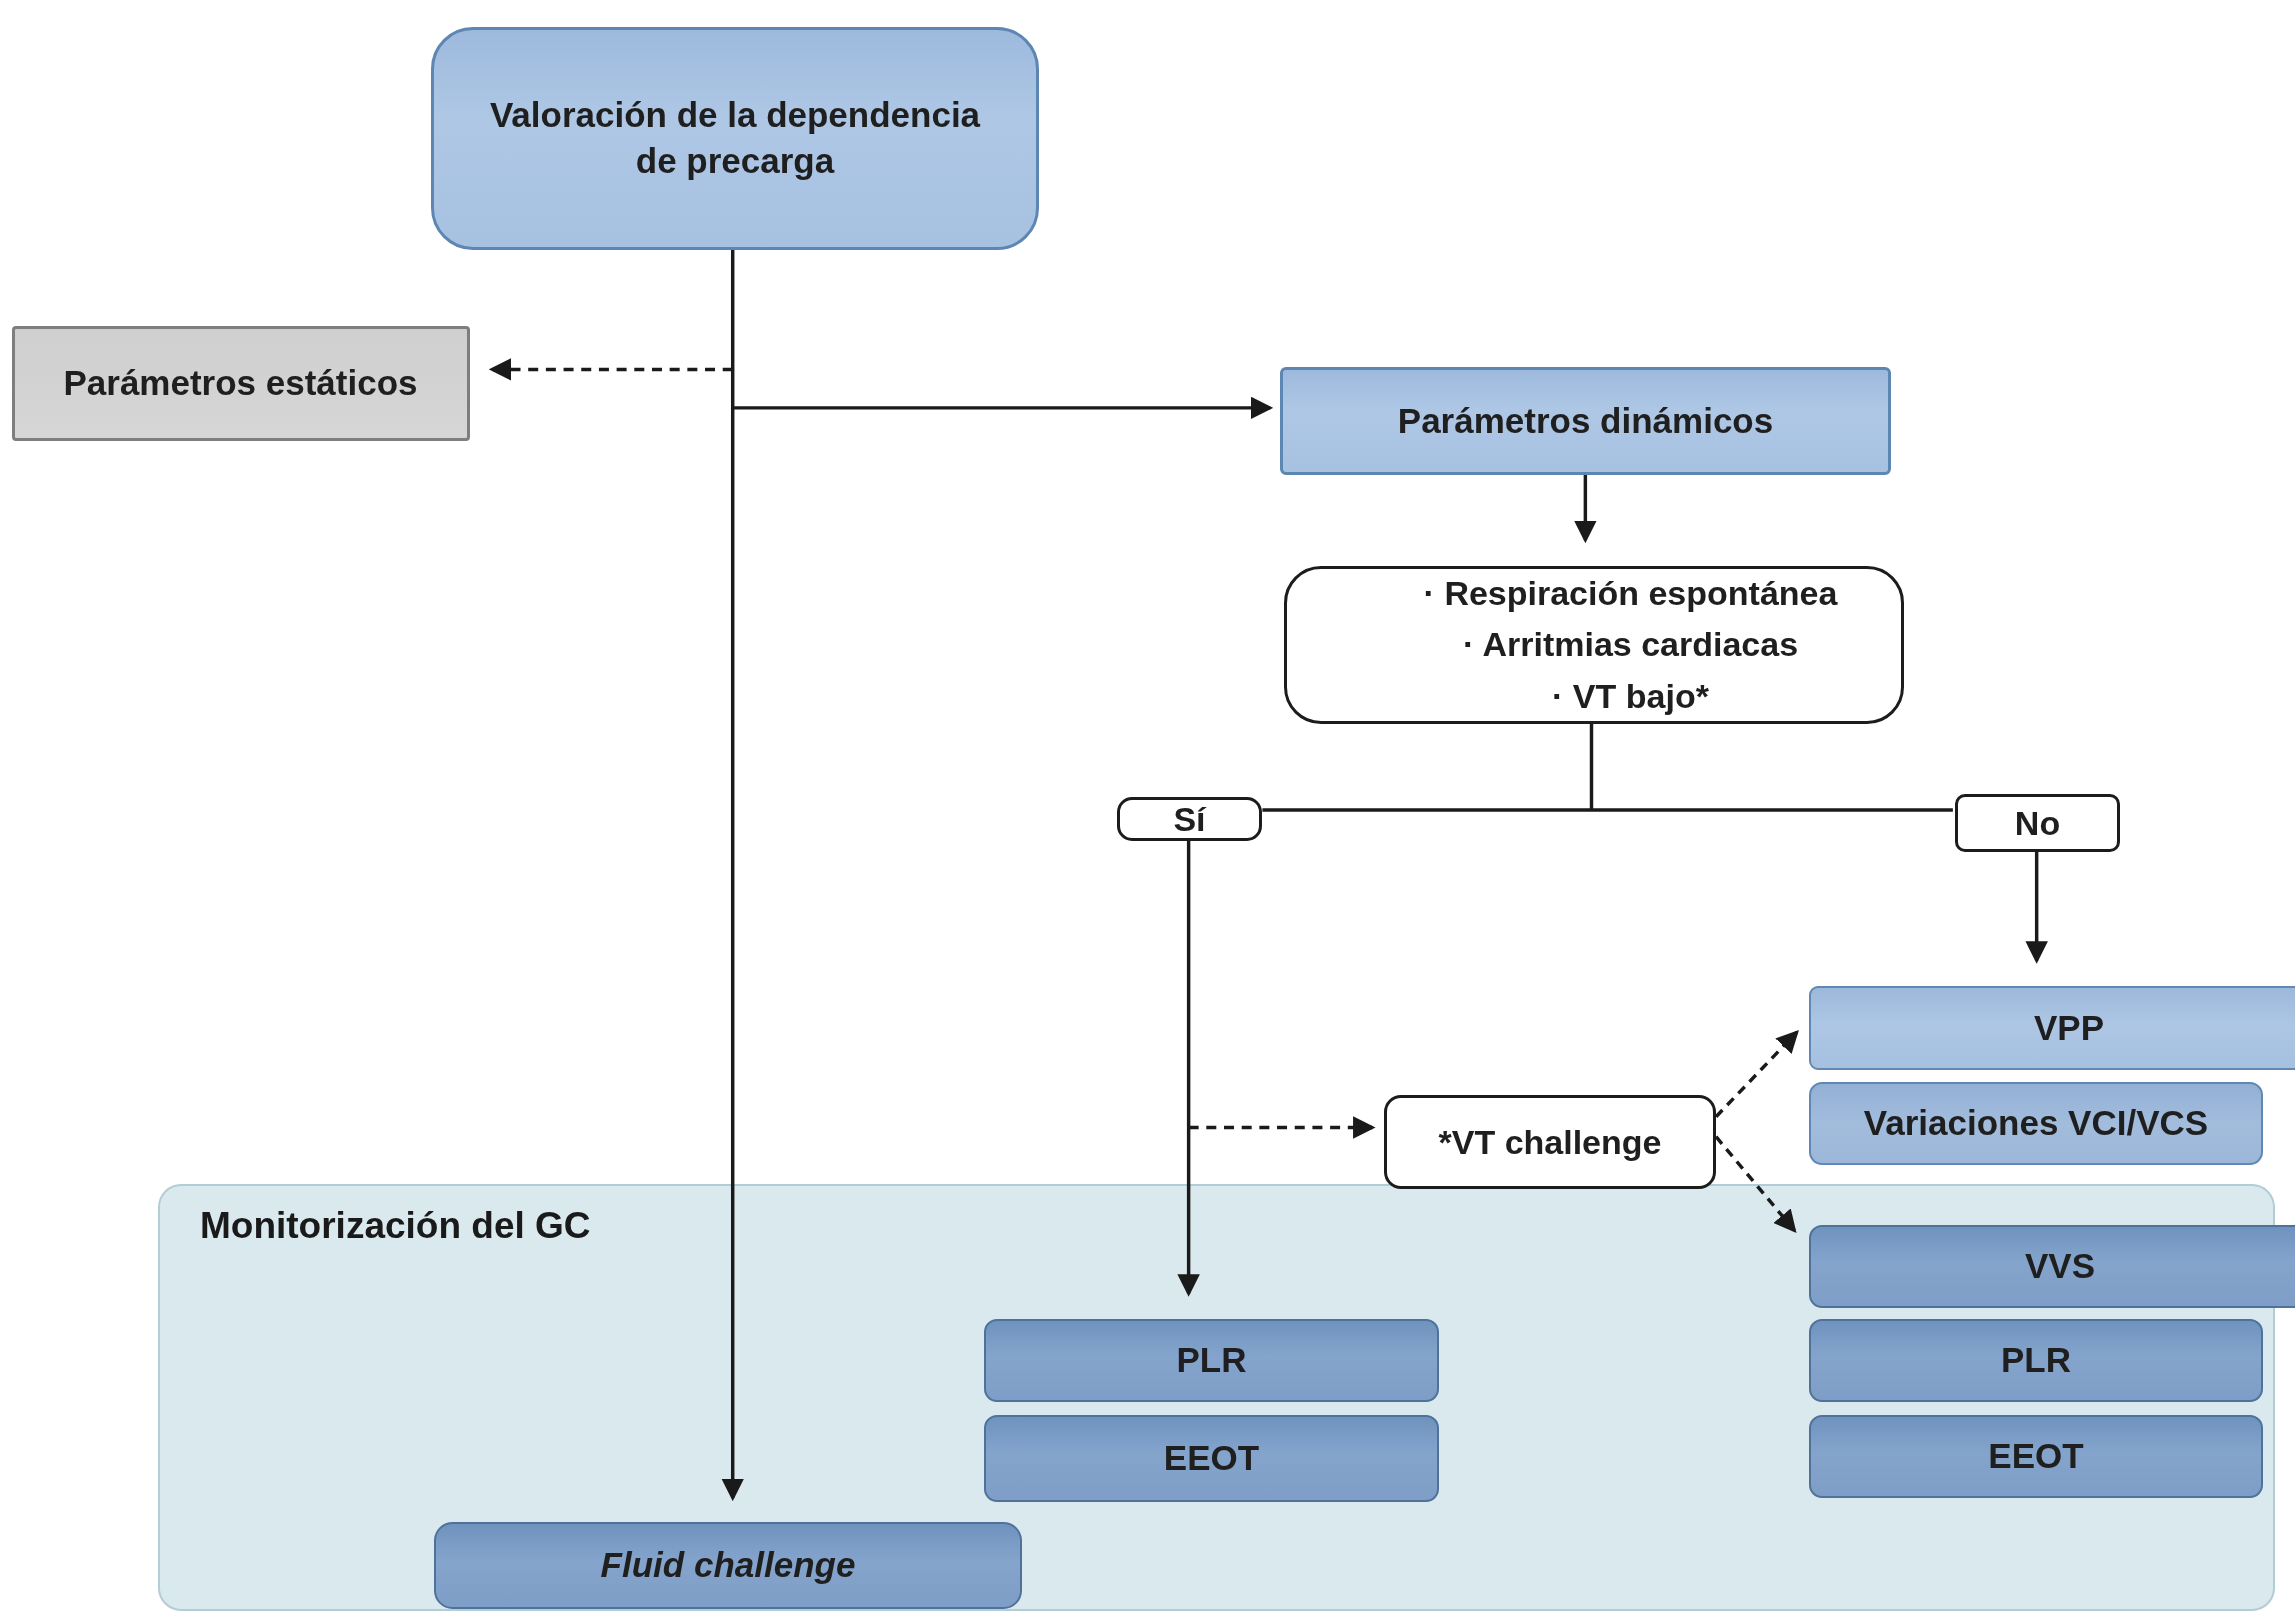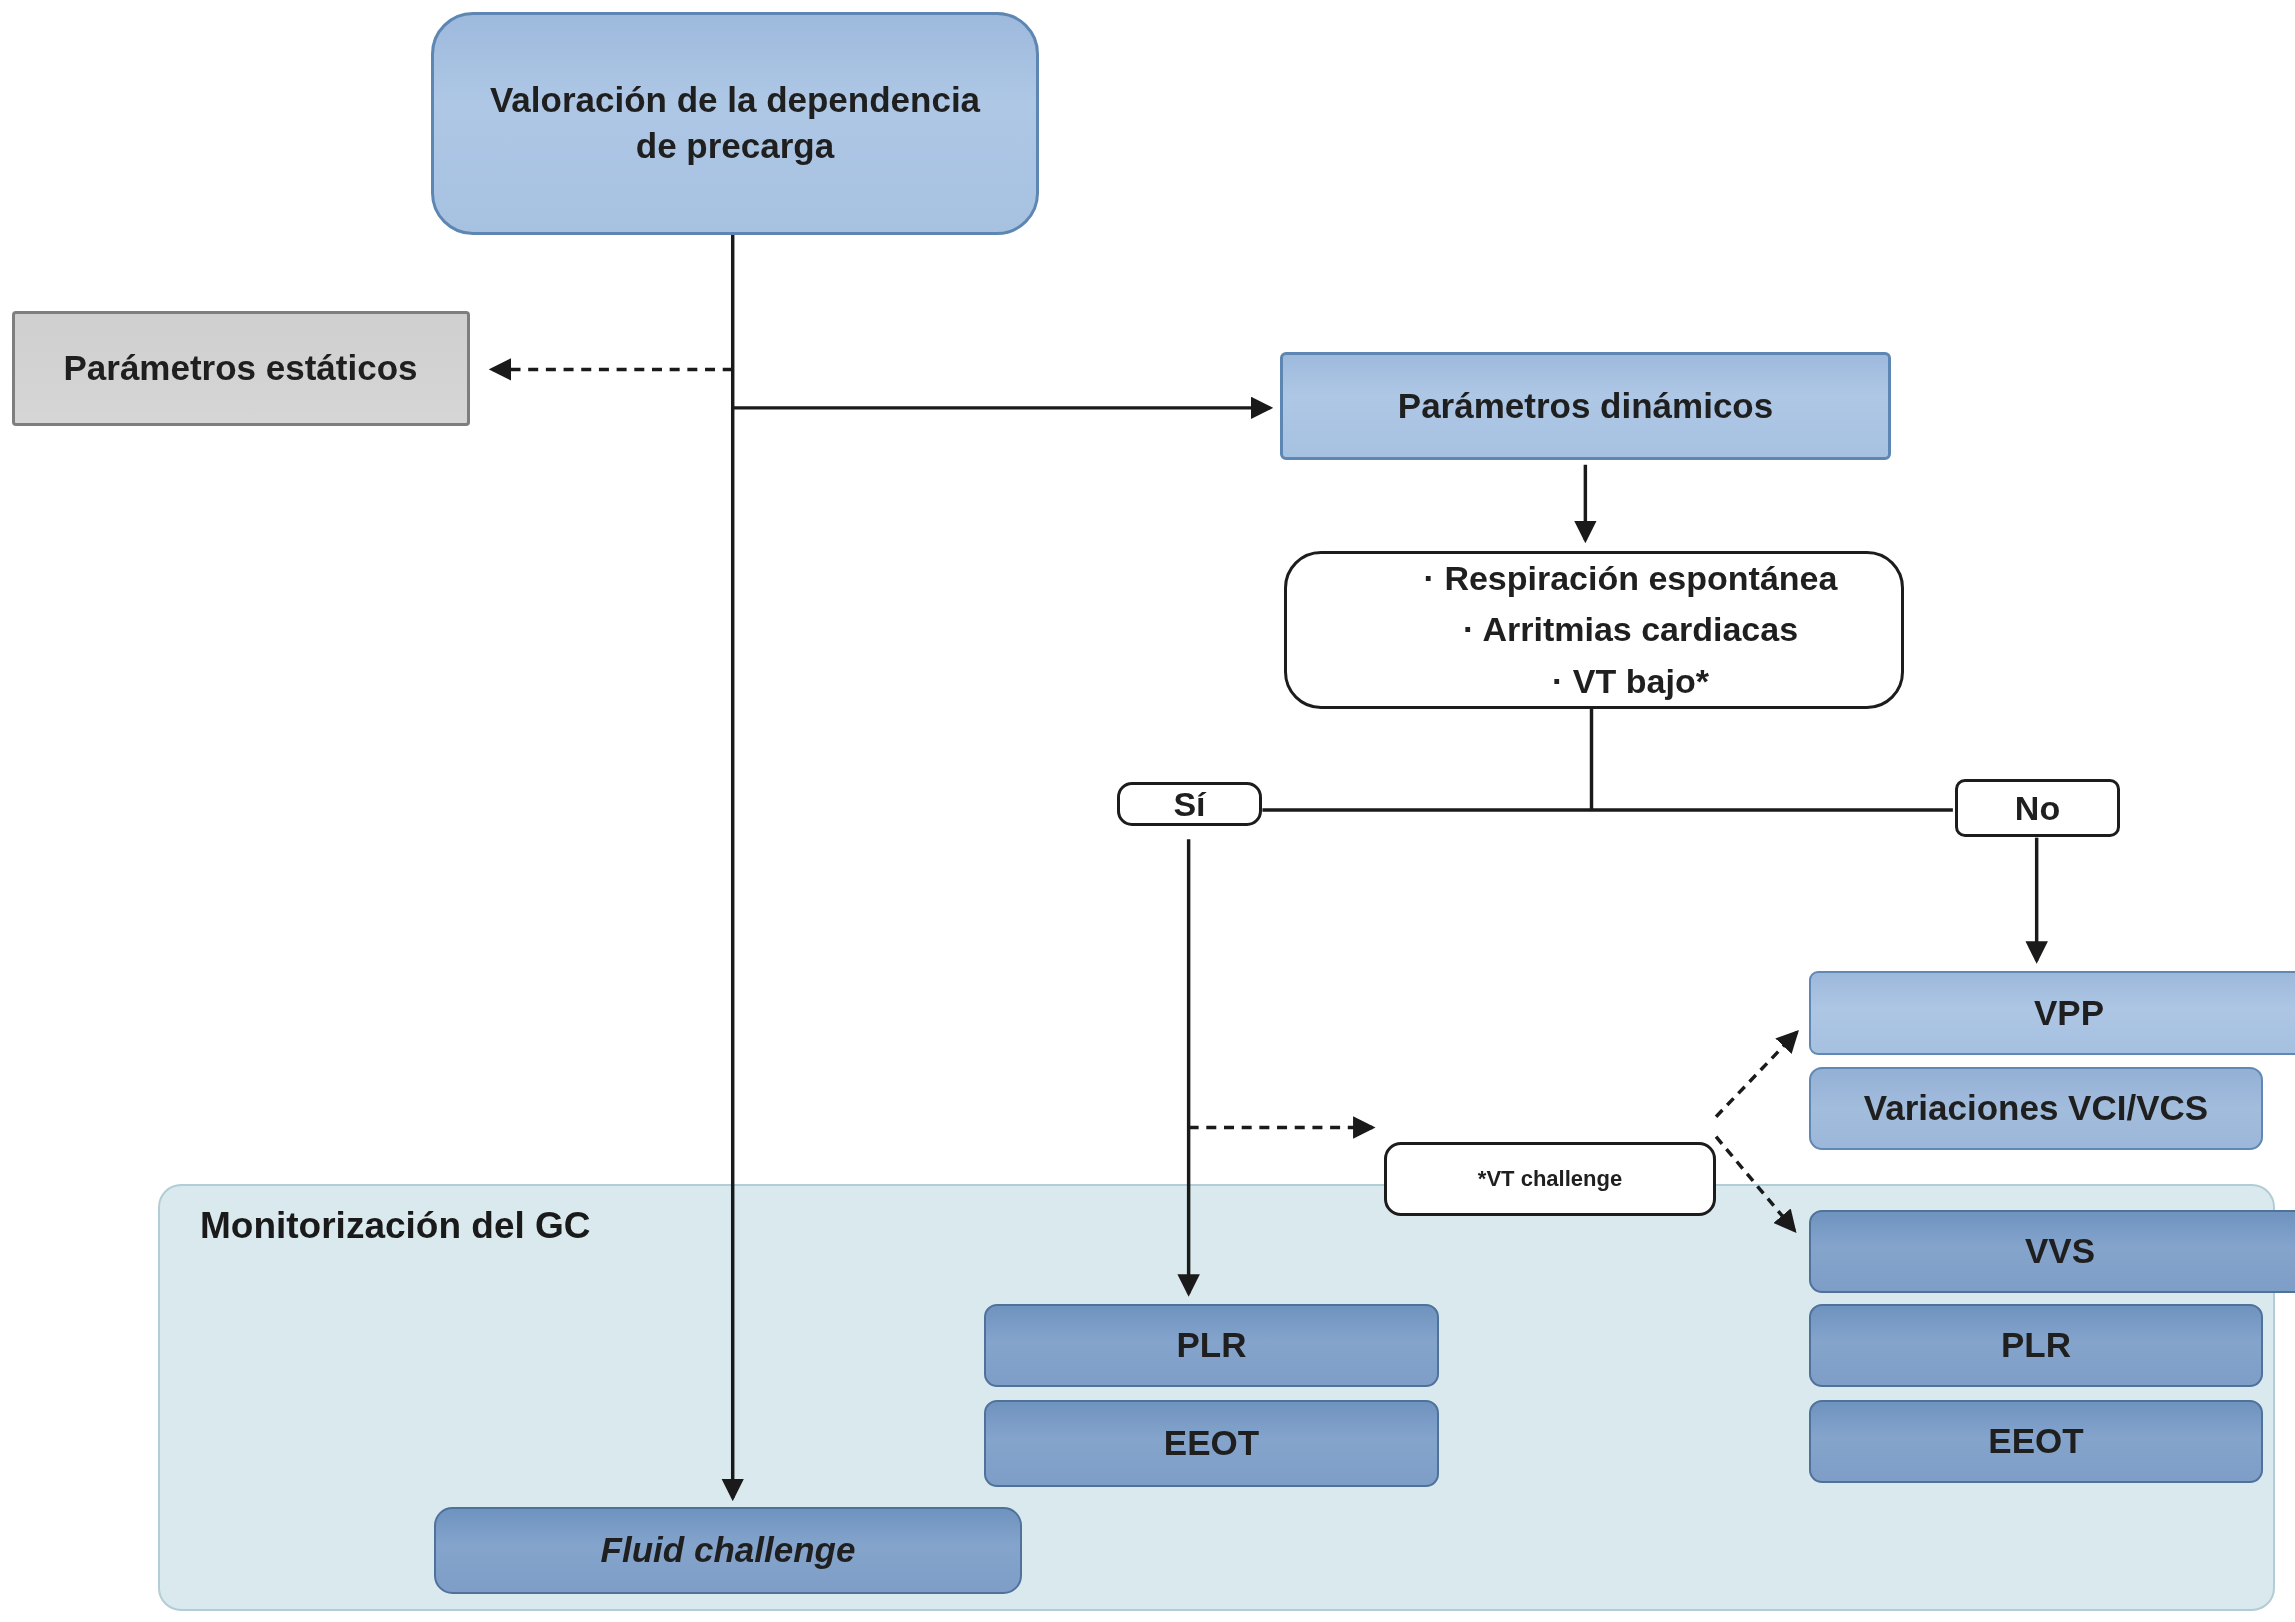--- a/index.html
+++ b/index.html
@@ -13,20 +13,21 @@
   }
   .node{
     position:absolute;
     display:flex;align-items:center;justify-content:center;
     text-align:center;
     box-sizing:border-box;
     font-weight:bold;
     font-size:35px;
     line-height:1.32;
     z-index:3;
+    margin-top:15px;
   }
   
   .blue-light{
     background:linear-gradient(180deg,#9db9dc 0%,#aec7e5 40%,#a7c1e1 100%);
     border:3.1px solid #5d86b3;
   }
   
   .blue-mid{
     background:linear-gradient(180deg,#6f93bf 0%,#84a4cc 45%,#7e9ec7 100%);
     border:2.3px solid #4f729b;
@@ -60,21 +61,21 @@
   #node-root{left:431px;top:11.5px;width:608px;height:223px;border-radius:42px;padding:0 46px;}
   #node-static{left:11.5px;top:311px;width:458px;height:115px;border-radius:4px;}
   #node-dynamic{left:1280px;top:352px;width:611px;height:108px;border-radius:6px;}
   #node-criteria{
     left:1284px;top:551px;width:620px;height:158px;border-radius:37px;
     flex-direction:column;align-items:center;justify-content:center;
     padding-left:73px;font-size:34px;line-height:1.52;text-align:left;
   }
   #node-yes{left:1117px;top:782px;width:145px;height:44px;border-radius:15px;font-size:34px;}
   #node-no{left:1955px;top:779px;width:165px;height:58px;border-radius:10px;font-size:34px;}
-  #node-vt-challenge{left:1384px;top:1142px;width:332px;height:74px;border-radius:17px;font-size:22px;}
+  #node-vt-challenge{left:1384px;top:1080px;width:332px;height:94px;border-radius:17px;font-size:34px;}
   #node-vpp{left:1809px;top:971px;width:520px;height:84px;border-radius:9px;
     background:linear-gradient(180deg,#9cb8db 0%,#adc6e4 45%,#a6c0e0 100%);border:2.3px solid #6188b4;}
   #node-vci{left:1809px;top:1067px;width:454px;height:83px;border-radius:13px;
     background:linear-gradient(180deg,#93b0d5 0%,#a2bcdc 50%,#9cb7d9 100%);border:2.3px solid #6188b4;}
   #node-vvs{left:1809px;top:1210px;width:502px;height:83px;border-radius:13px;}
   #node-plr-right{left:1809px;top:1304px;width:454px;height:83px;border-radius:13px;}
   #node-eeot-right{left:1809px;top:1400px;width:454px;height:83px;border-radius:13px;}
   #node-plr-left{left:984px;top:1304px;width:455px;height:83px;border-radius:13px;}
   #node-eeot-left{left:984px;top:1400px;width:455px;height:87px;border-radius:13px;}
   #node-fluid{left:434px;top:1507px;width:588px;height:87px;border-radius:18.5px;font-style:italic;}

